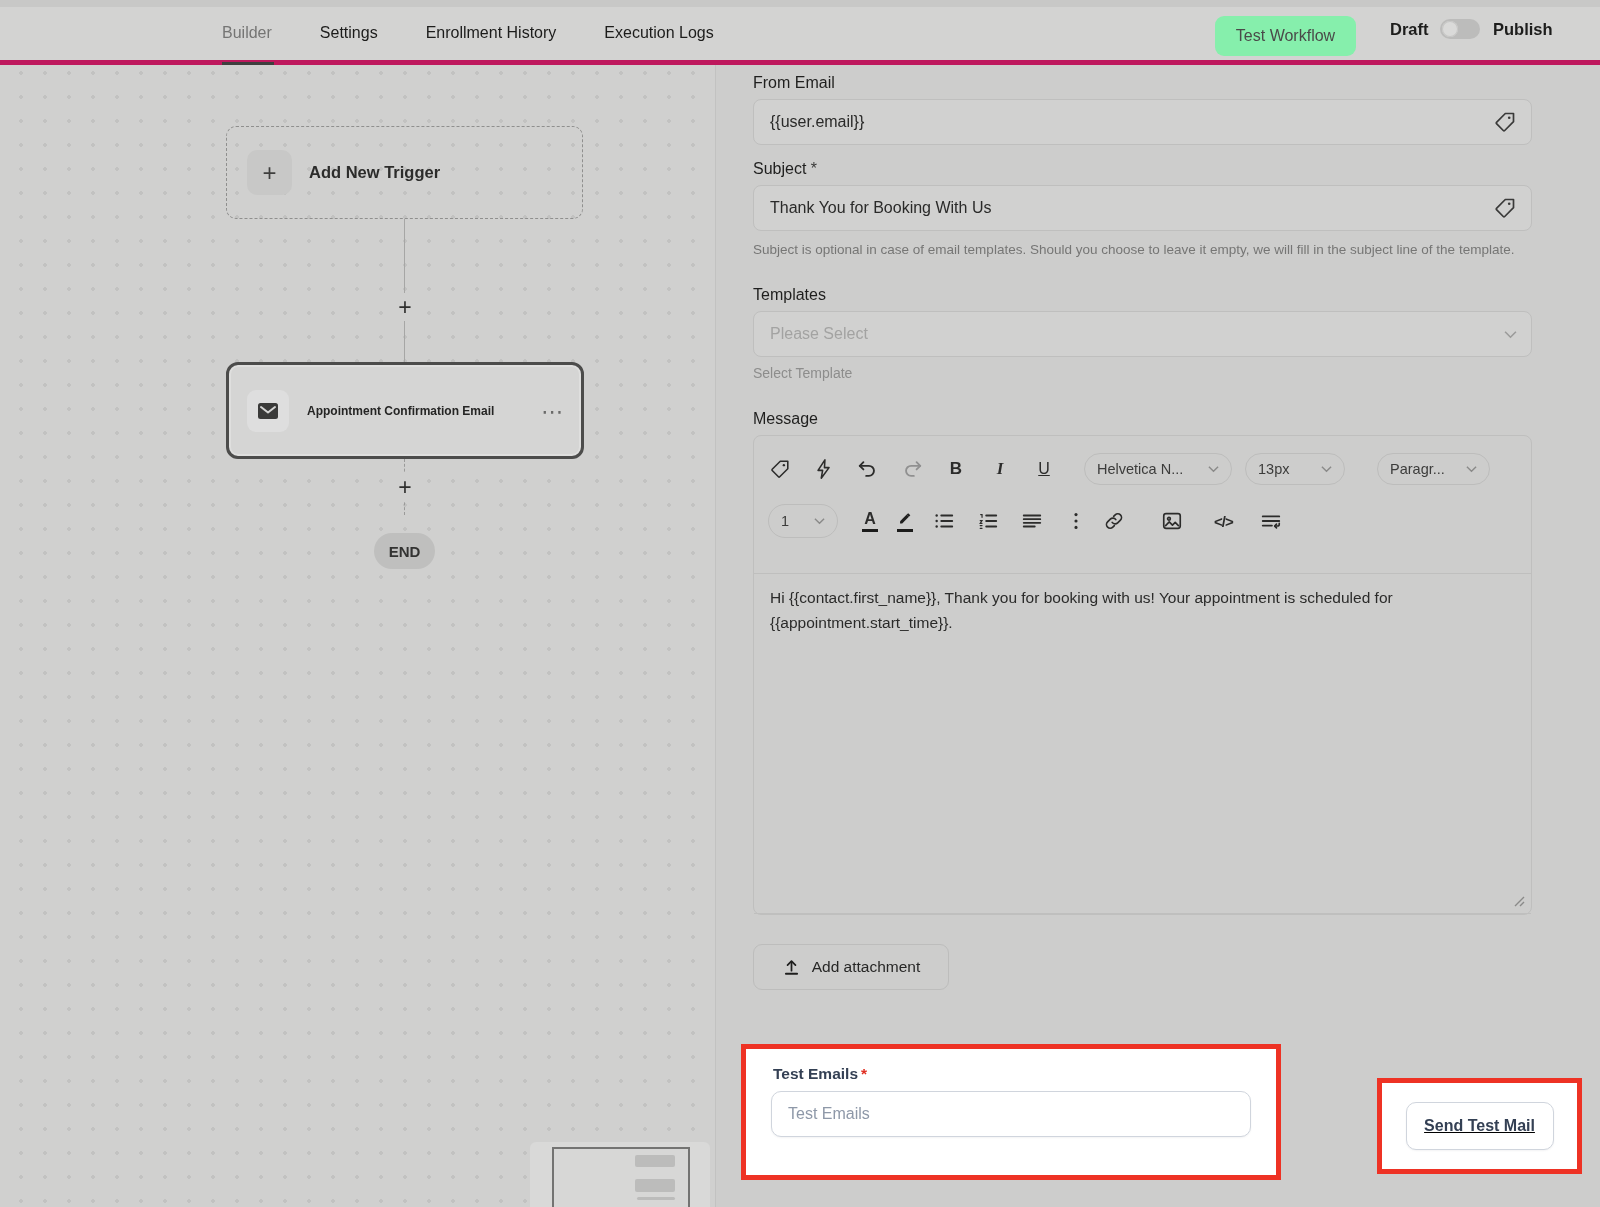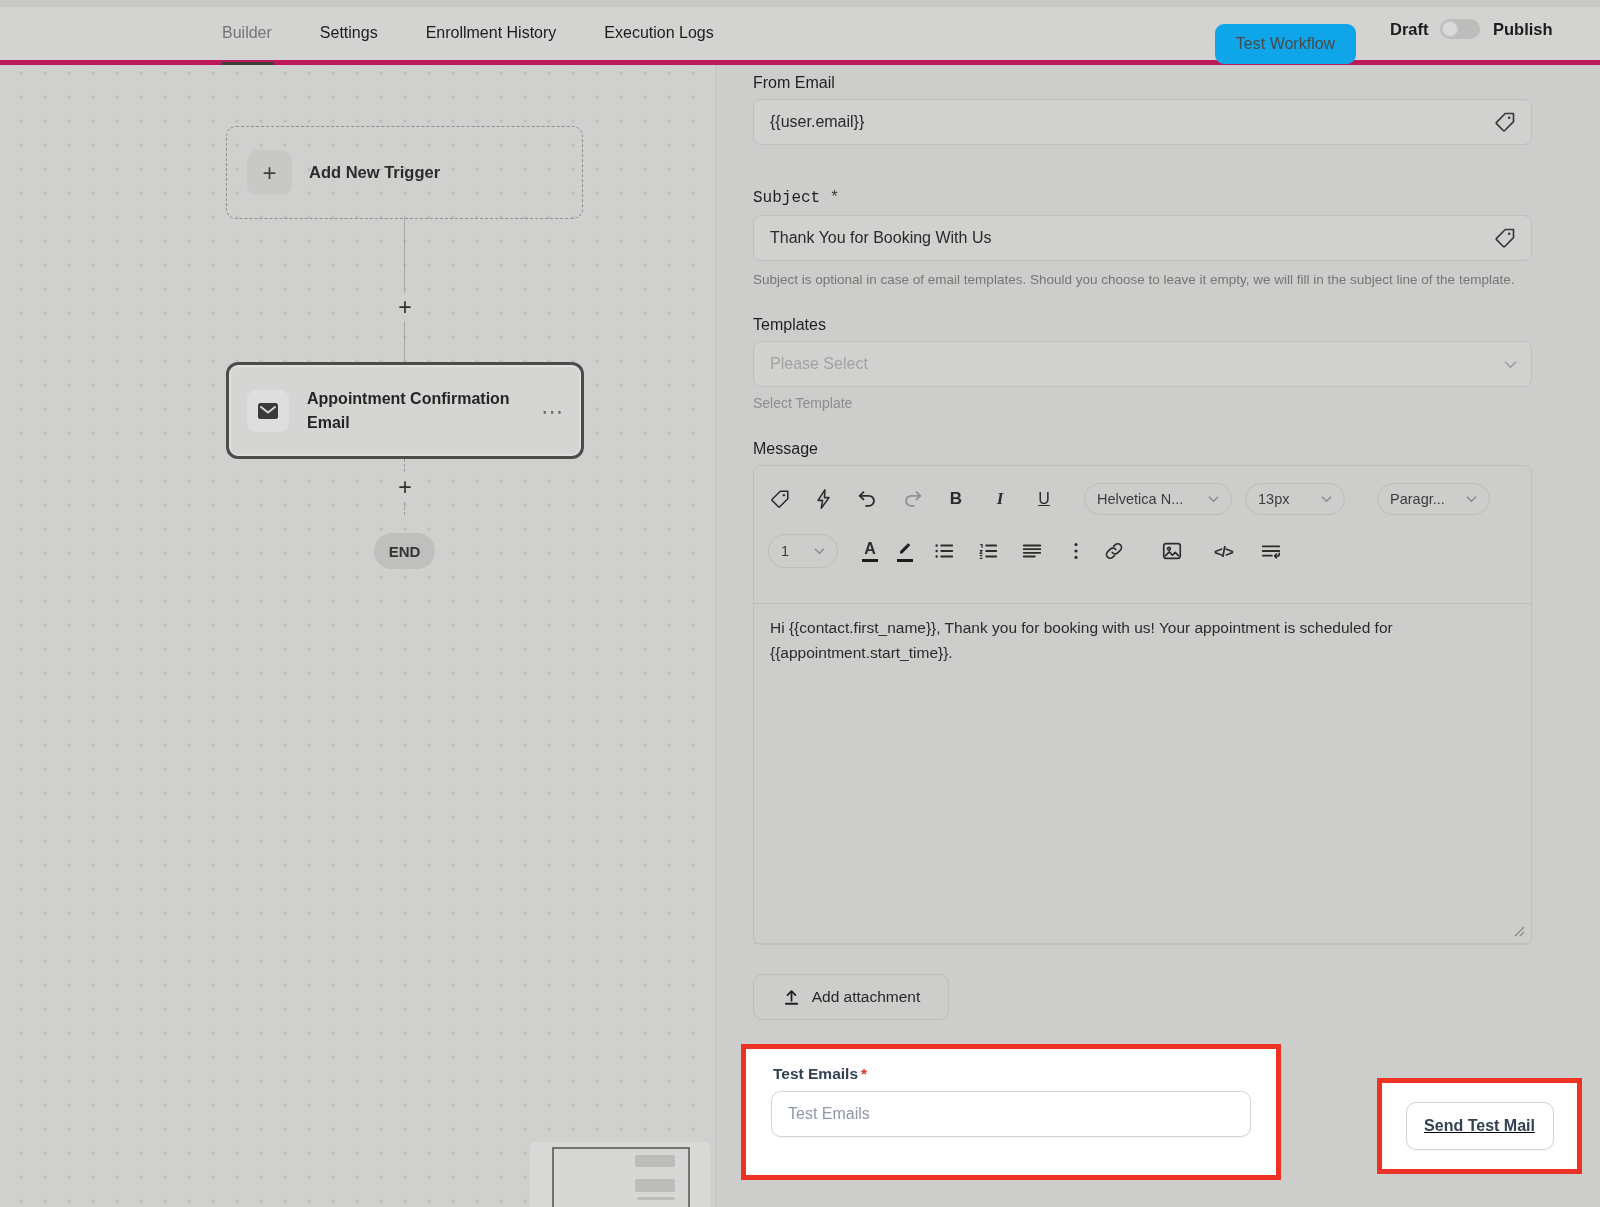--- a/index.html
+++ b/index.html
@@ -8,22 +8,22 @@
   .app { position:relative; width:1600px; height:1207px; overflow:hidden; background:#cdcdcc; }
 
   
   .topstrip { position:absolute; top:0; left:0; right:0; height:7px; background:#c8c8c7; z-index:3; }
   .nav { position:absolute; top:0; left:0; right:0; height:65px; background:#d3d3d2;
          border-bottom:5px solid #be185d; z-index:2; }
   .tabs { position:absolute; left:222px; top:24px; display:flex; gap:48px; }
   .tab { font-size:16px; font-weight:500; color:#1c1c1b; cursor:pointer; white-space:nowrap; }
   .tab.active { color:#757574; }
   .tab-underline { position:absolute; left:222px; top:62px; width:52px; height:3px; background:#3f3f3e; }
-  .test-workflow-btn { position:absolute; left:1215px; top:24px; width:141px; height:40px;
-         background:#0ea5e9; border-radius:9px; display:flex; align-items:center; justify-content:center;
+  .test-workflow-btn { position:absolute; left:1215px; top:16px; width:141px; height:40px;
+         background:#86efac; border-radius:9px; display:flex; align-items:center; justify-content:center;
          font-size:16px; font-weight:500; color:#4a4a49; cursor:pointer; }
   .draft-label { position:absolute; left:1390px; top:20px; font-size:16.5px; font-weight:600; color:#1d1d1c; }
   .publish-label { position:absolute; left:1493px; top:20px; font-size:16.5px; font-weight:600; color:#1d1d1c; }
   .toggle { position:absolute; left:1440px; top:19px; width:40px; height:20px; border-radius:10px;
          background:#bcbcbb; cursor:pointer; }
   .toggle .knob { position:absolute; left:2px; top:2px; width:16px; height:16px; border-radius:50%;
          background:#dadad9; box-shadow:0 0 0 1px #c6c6c5 inset; }
 
   
   .canvas { position:absolute; top:65px; left:0; width:715px; bottom:0; overflow:hidden;
@@ -43,21 +43,21 @@
   .connector-plus { position:absolute; left:391px; width:28px; height:28px; background:#d0d0cf;
         display:flex; align-items:center; justify-content:center; font-size:23px; color:#2e2e2d; cursor:pointer; }
   .plus1 { top:228px; }
   .plus2 { top:408px; }
 
   .node { position:absolute; left:226px; top:297px; width:358px; height:97px; background:#d5d5d4;
         border:3px solid #4c4c4b; border-radius:12px; box-shadow:inset 0 0 0 2px #dfdfde;
         display:flex; align-items:center; padding-left:18px; cursor:pointer; }
   .node-icon { width:42px; height:42px; border-radius:9px; background:#dedede; flex:0 0 auto;
         display:flex; align-items:center; justify-content:center; }
-  .node-title { margin-left:18px; width:218px; font-size:16px; font-weight:600; color:#252524; line-height:24px; }
+  .node-title { margin-left:18px; width:218px; font-size:12px; font-weight:600; color:#252524; line-height:24px; }
   .node-menu { position:absolute; right:16px; top:34px; font-size:22px; letter-spacing:2px; color:#6a6a69; cursor:pointer; }
 
   .end-pill { position:absolute; left:374px; top:468px; width:61px; height:36px; border-radius:18px;
         background:#bfbfbe; display:flex; align-items:center; justify-content:center;
         font-size:15px; font-weight:600; color:#333332; }
 
   .doc-illus { position:absolute; left:530px; top:1077px; width:180px; height:70px;
         background:#d9d9d8; border-radius:6px 6px 0 0; }
   .doc-inner { position:absolute; left:22px; top:5px; width:138px; height:70px;
         background:#d7d7d6; border:2px solid #737372; }
@@ -70,21 +70,21 @@
   .panel { position:absolute; top:65px; left:715px; right:0; bottom:0; background:#cdcdcc;
         border-left:1px solid #c2c2c1; padding:8px 68px 0 37px; }
   .field-label { font-size:16px; font-weight:500; color:#1f1f1e; line-height:19px; }
   .req-dark { color:#3a3a39; }
   .input-row { margin-top:7px; height:46px; background:#d1d1d0; border:1px solid #bfbfbe; border-radius:8px;
         display:flex; align-items:center; padding:0 14px 0 16px; }
   .input-row input { flex:1; border:none; outline:none; background:transparent;
         font-family:inherit; font-size:16px; color:#2a2a29; }
   .tag-icon { width:24px; height:24px; color:#3a3a39; flex:0 0 auto; cursor:pointer; }
   .helper { margin-top:8px; width:770px; font-size:13.5px; line-height:21px; color:#767675; }
-  .mt-sect { margin-top:44px;font-family:Liberation Mono, monospace; }
+  .mt-sect { margin-top:14px; }
   .select-row { margin-top:7px; height:46px; background:#d1d1d0; border:1px solid #bfbfbe; border-radius:8px;
         display:flex; align-items:center; justify-content:space-between; padding:0 14px 0 16px; cursor:pointer; }
   .select-placeholder { font-size:16px; color:#a3a3a2; }
   .chev { width:13px; height:9px; color:#9b9b9a; }
   .select-helper { margin-top:8px; font-size:14px; color:#8d8d8c; }
 
   
   .editor { margin-top:7px; height:480px; border:1px solid #bfbfbe; border-radius:8px; display:flex; flex-direction:column; }
   .toolbar { height:138px; border-bottom:1px solid #bfbfbe; padding:0 14px; }
   .tb-row { display:flex; align-items:center; }

